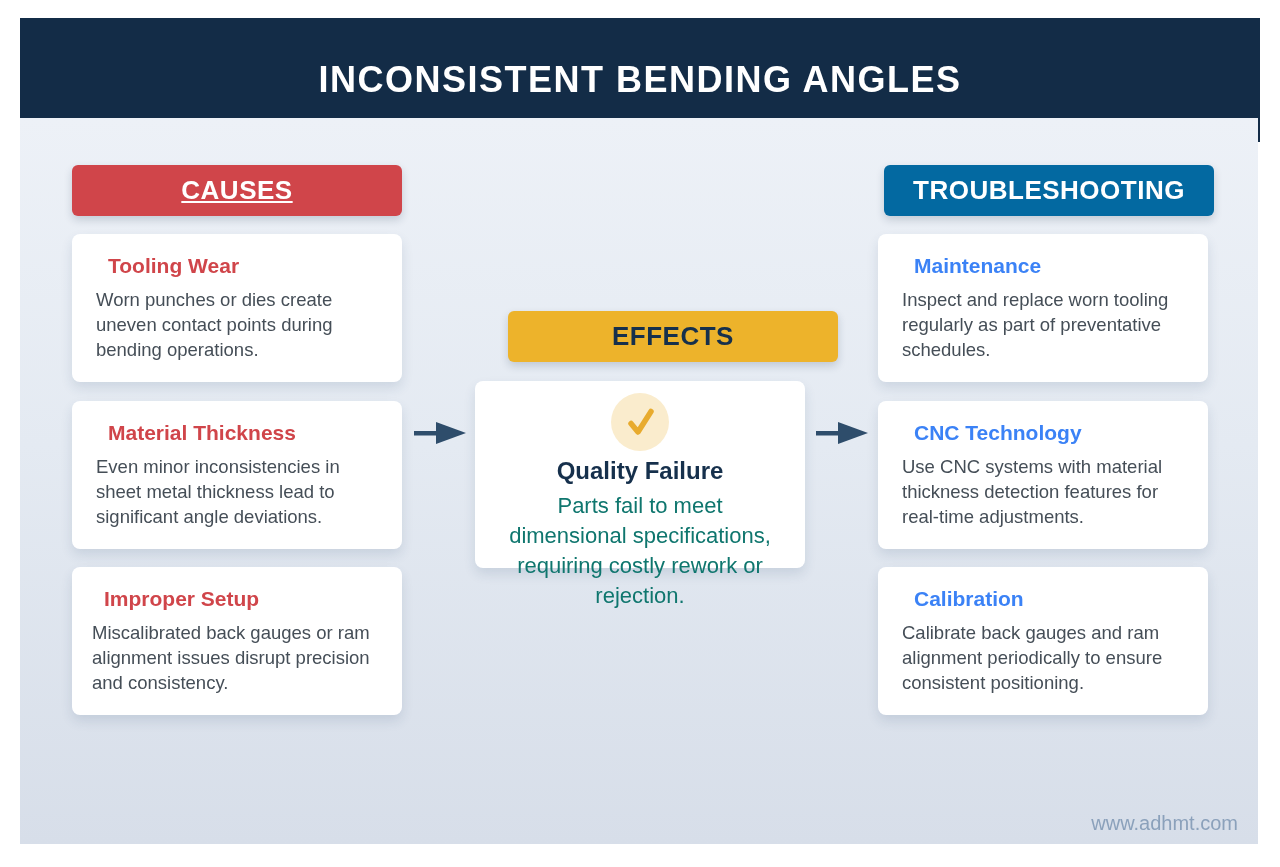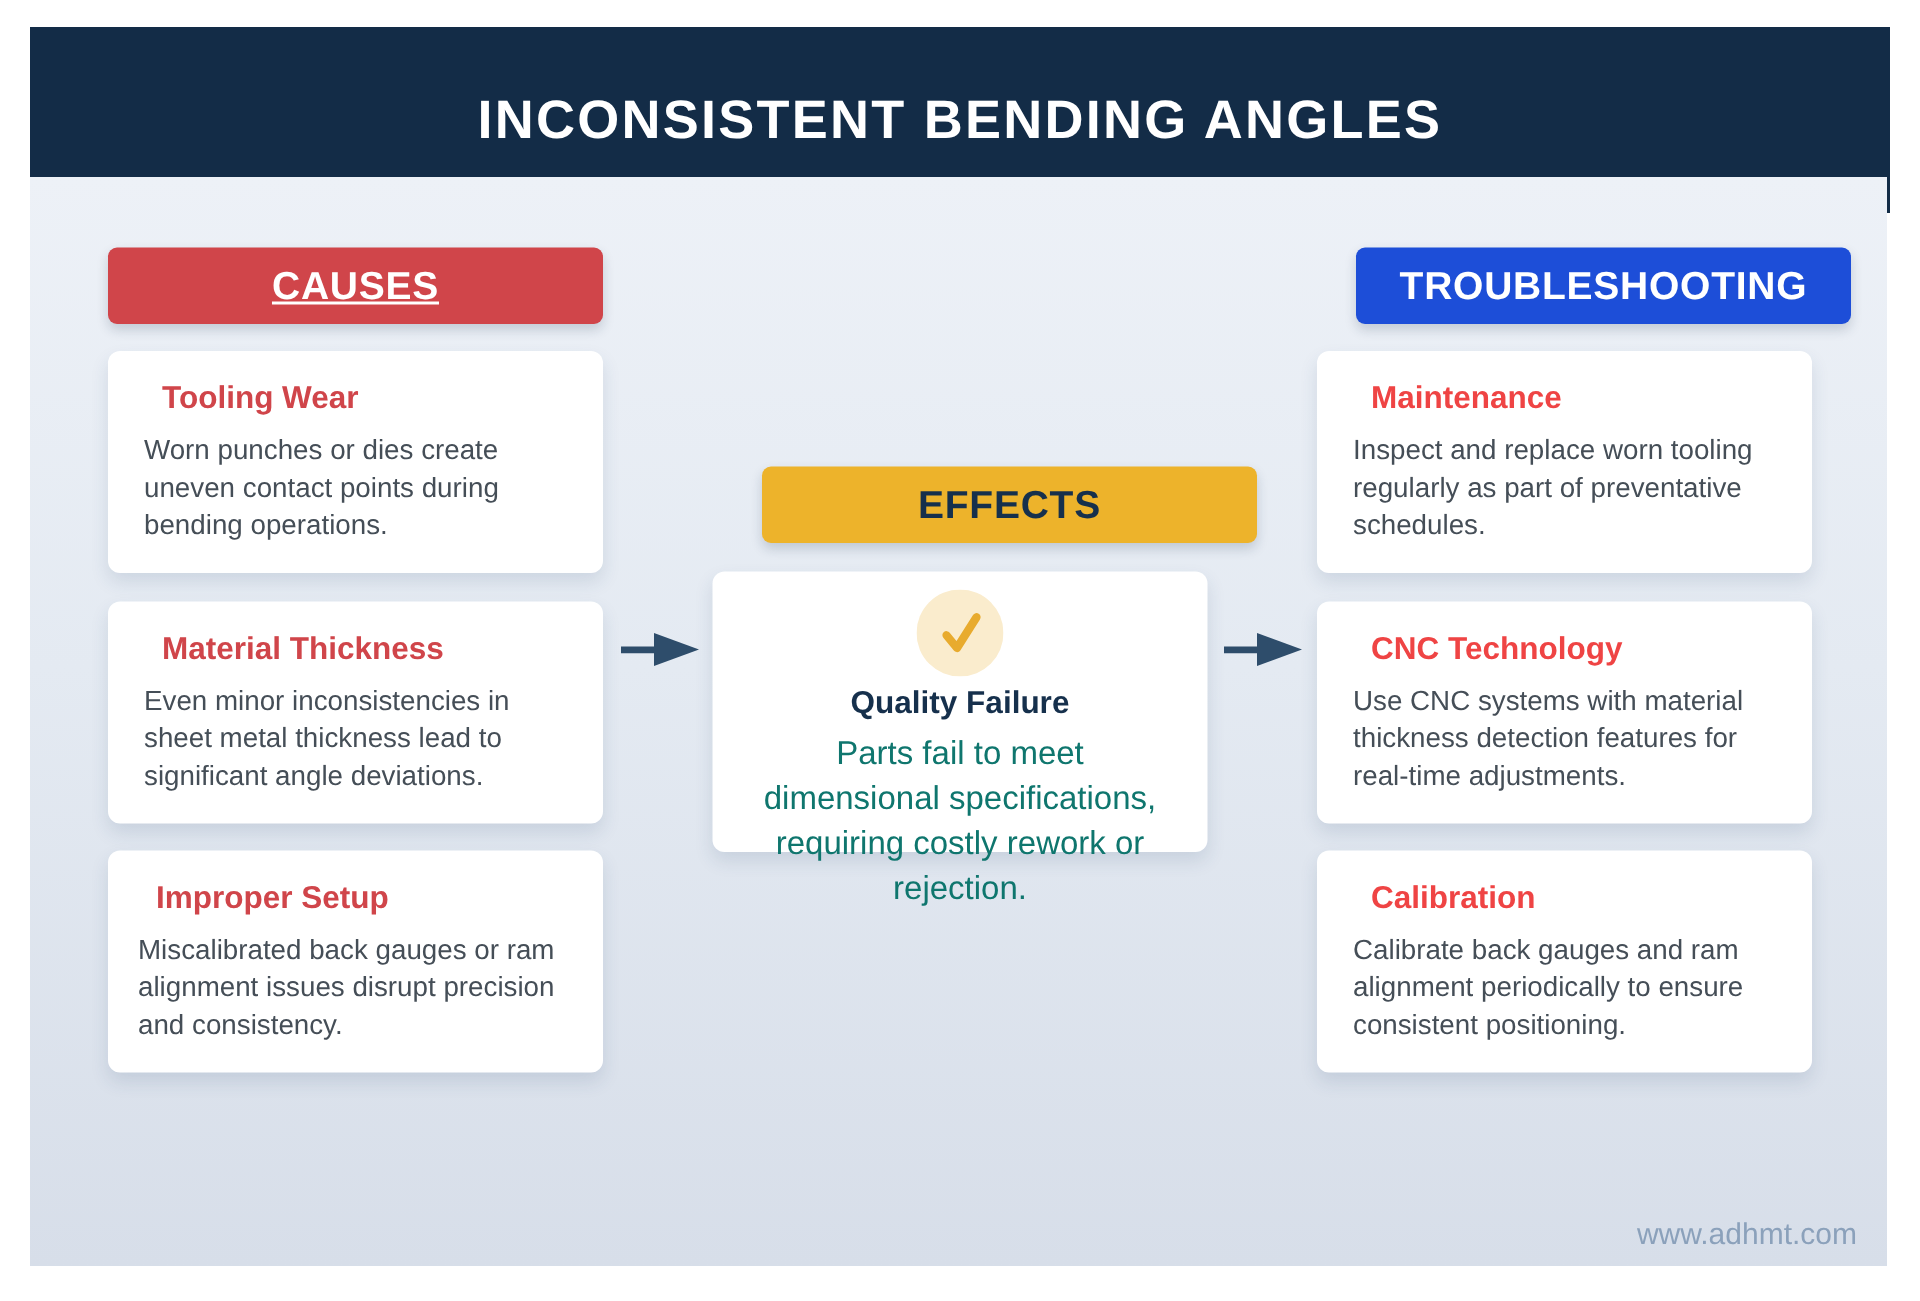--- a/index.html
+++ b/index.html
@@ -30,50 +30,50 @@
   
   .col-header {
     position:absolute; width:330px; height:51px; border-radius:6px;
     display:flex; align-items:center; justify-content:center;
     font-size:26px; font-weight:bold; letter-spacing:0.5px;
     box-shadow:0 4px 8px rgba(20,44,71,0.18);
     color:#ffffff;
   }
   .hdr-causes          { left:72px;  top:165px; background:#d0454a;text-decoration:underline; }
   .hdr-effects         { left:475px; top:311px; background:#edb32b; color:#16304c;margin-left:33px; }
-  .hdr-troubleshooting { left:904px; top:165px; background:#1d4ed8; }
+  .hdr-troubleshooting { left:884px; top:165px; background:#0369a1; }
 
   
   .card {
     position:absolute; width:330px; min-height:146px;
     background:#ffffff; border-radius:8px;
     box-shadow:0 6px 12px rgba(40,70,110,0.13);
     padding:20px 24px;
   }
   .card .card-title { font-size:21px; font-weight:bold; margin-bottom:9px;margin-left:12px; }
   .card .card-body  { font-size:18.5px; line-height:1.36; color:#454e57; }
   .causes-col .card-title { color:#d0454a; }
-  .ts-col     .card-title { color:#ef4444; }
+  .ts-col     .card-title { color:#3b82f6; }
 
   .c1 { left:72px;  top:234px; }
   .c2 { left:72px;  top:401px; }
   .c3 { left:72px;  top:567px;padding-left:20px; }
   .t1 { left:878px; top:234px; }
   .t2 { left:878px; top:401px; }
   .t3 { left:878px; top:567px; }
 
   
   .effects-card {
     position:absolute; left:475px; top:381px; width:330px; height:187px;
     background:#ffffff; border-radius:8px;
     box-shadow:0 6px 12px rgba(40,70,110,0.13);
     padding:12px 22px; text-align:center;
   }
   .effects-card .check-wrap { display:flex; justify-content:center; margin-bottom:6px; }
-  .effects-card .effects-title { font-size:21px; font-weight:bold; color:#16304c; margin-bottom:6px; }
+  .effects-card .effects-title { font-size:24px; font-weight:bold; color:#16304c; margin-bottom:6px; }
   .effects-card .effects-body  { font-size:22px; line-height:1.37; color:#0f766e; }
 
   
   .arrow { position:absolute; width:52px; height:26px; }
   .arrow-left  { left:414px; top:420px; }
   .arrow-right { left:816px; top:420px; }
 
   
   .footer-url {
     position:absolute; right:42px; top:812px;

